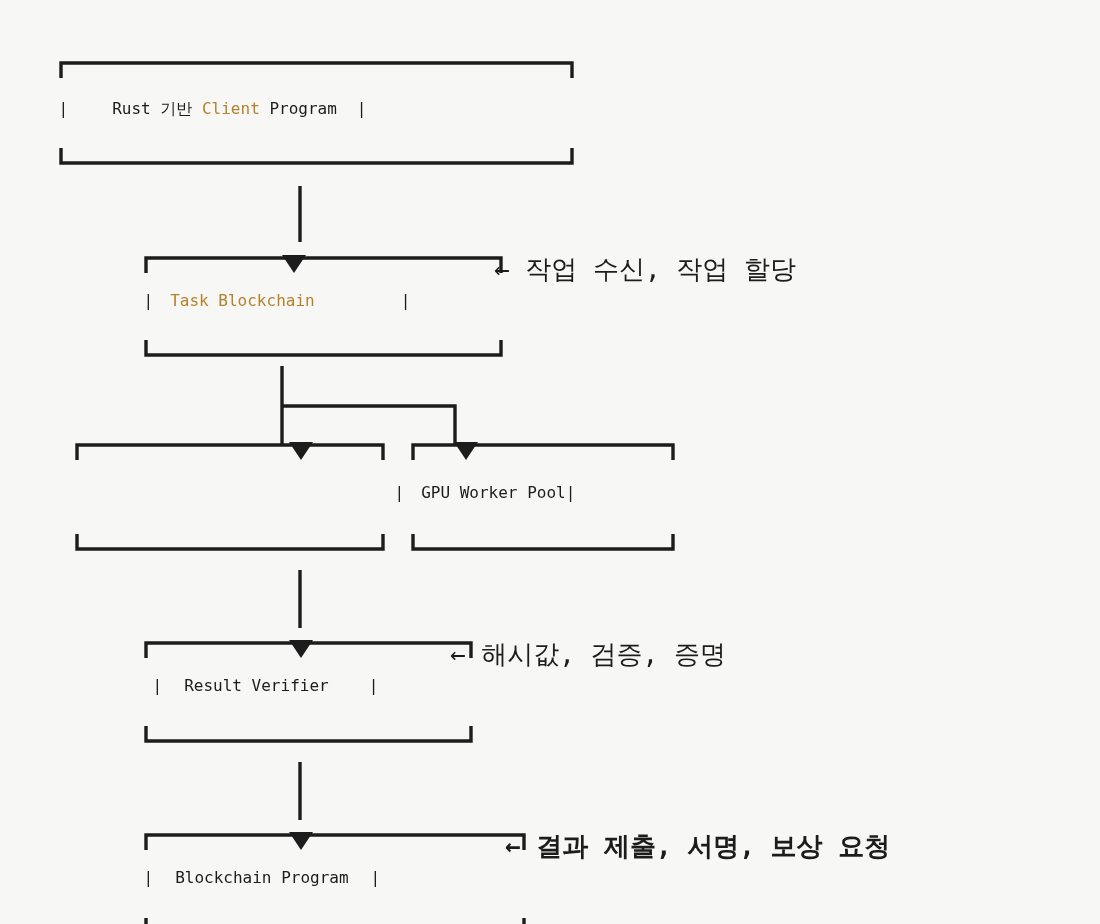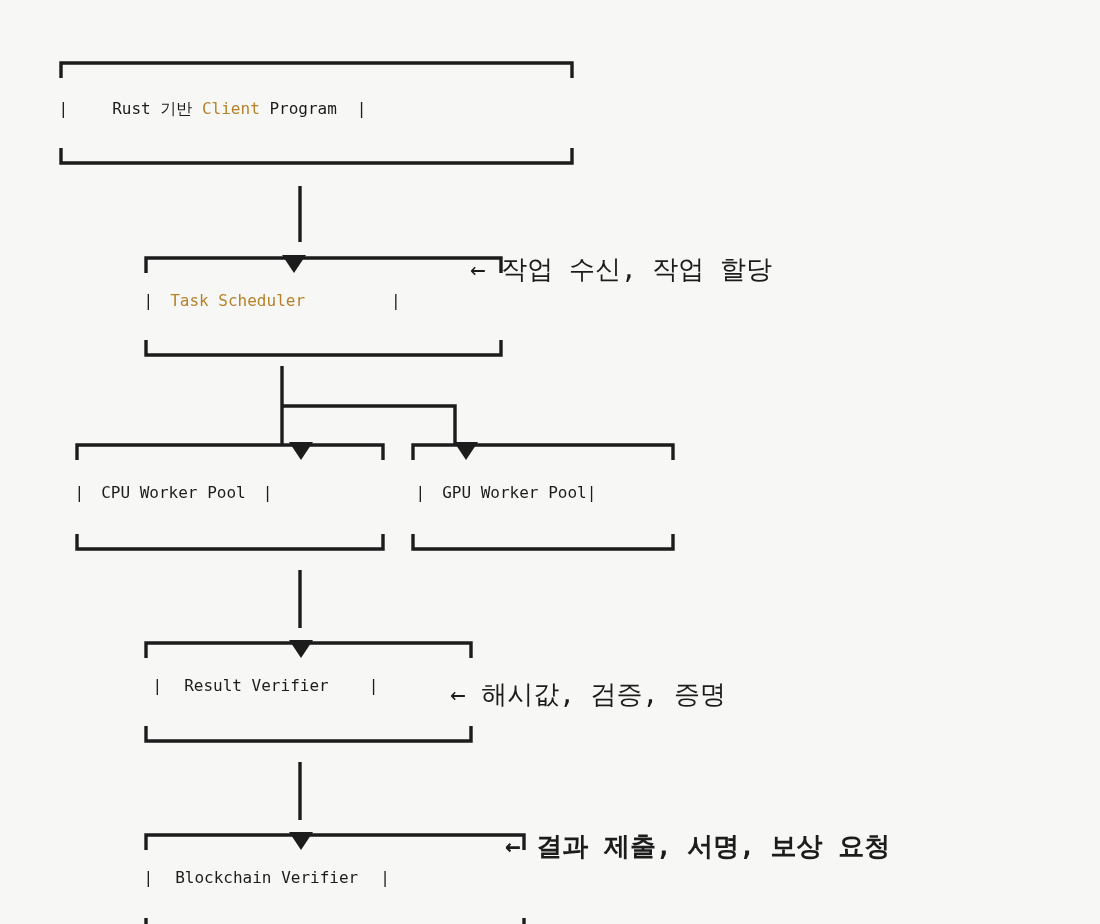--- a/index.html
+++ b/index.html
@@ -73,24 +73,24 @@
   </div>
 
   <div class="row rule" style="left:105px; top:215px;">
     <svg width="365" height="26" viewBox="0 0 365 26" xmlns="http://www.w3.org/2000/svg">
       <path d="M2,24 L2,9 L357,9 L357,24" fill="none" stroke="#1c1c1c" stroke-width="3.4"></path>
       <polygon points="138,6 162,6 150,24" fill="#1c1c1c"></polygon>
     </svg>
   </div>
 
   <div class="row" style="left:105px; top:250px;">
-    <span>|</span><span style="display:inline-block;width:17px;"></span><span class="accent">Task Scheduler</span><span style="display:inline-block;width:86px;"></span><span>|</span>
+    <span>|</span><span style="display:inline-block;width:17px;"></span><span class="accent">Task Blockchain</span><span style="display:inline-block;width:86px;"></span><span>|</span>
   </div>
 
-  <div class="row note" style="left:470px; top:252px;">← 작업 수신, 작업 할당</div>
+  <div class="row note" style="left:494px; top:252px;">← 작업 수신, 작업 할당</div>
 
   <div class="row rule" style="left:105px; top:302px;">
     <svg width="365" height="20" viewBox="0 0 365 20" xmlns="http://www.w3.org/2000/svg">
       <path d="M2,2 L2,17 L357,17 L357,2" fill="none" stroke="#1c1c1c" stroke-width="3.4"></path>
     </svg>
   </div>
 
   <div class="row conn" style="left:236px; top:332px;">
     <svg width="200" height="84" viewBox="0 0 200 84" xmlns="http://www.w3.org/2000/svg">
       <path d="M7,0 L7,78" fill="none" stroke="#1c1c1c" stroke-width="3.4"></path>
@@ -98,38 +98,35 @@
     </svg>
   </div>
 
   <div class="row rule" style="left:36px; top:402px;">
     <svg width="320" height="26" viewBox="0 0 320 26" xmlns="http://www.w3.org/2000/svg">
       <path d="M2,24 L2,9 L308,9 L308,24" fill="none" stroke="#1c1c1c" stroke-width="3.4"></path>
       <polygon points="214,6 238,6 226,24" fill="#1c1c1c"></polygon>
     </svg>
   </div>
 
-  <div class="row" style="left:36px; top:442px;">
-    <span>|</span><span style="display:inline-block;width:17px;"></span><span class="label">CPU Worker Pool</span><span style="display:inline-block;width:17px;"></span><span>|</span>
-  </div>
 
   <div class="row rule" style="left:36px; top:496px;">
     <svg width="320" height="20" viewBox="0 0 320 20" xmlns="http://www.w3.org/2000/svg">
       <path d="M2,2 L2,17 L308,17 L308,2" fill="none" stroke="#1c1c1c" stroke-width="3.4"></path>
     </svg>
   </div>
 
   <div class="row rule" style="left:372px; top:402px;">
     <svg width="275" height="26" viewBox="0 0 275 26" xmlns="http://www.w3.org/2000/svg">
       <path d="M2,24 L2,9 L262,9 L262,24" fill="none" stroke="#1c1c1c" stroke-width="3.4"></path>
       <polygon points="43,6 67,6 55,24" fill="#1c1c1c"></polygon>
     </svg>
   </div>
 
-  <div class="row" style="left:377px; top:442px;">
+  <div class="row" style="left:356px; top:442px;">
     <span>|</span><span style="display:inline-block;width:17px;"></span><span class="label">GPU Worker Pool</span><span>|</span>
   </div>
 
 
   <div class="row rule" style="left:372px; top:496px;">
     <svg width="275" height="20" viewBox="0 0 275 20" xmlns="http://www.w3.org/2000/svg">
       <path d="M2,2 L2,17 L262,17 L262,2" fill="none" stroke="#1c1c1c" stroke-width="3.4"></path>
     </svg>
   </div>
 
@@ -143,21 +140,21 @@
     <svg width="335" height="26" viewBox="0 0 335 26" xmlns="http://www.w3.org/2000/svg">
       <path d="M2,24 L2,9 L327,9 L327,24" fill="none" stroke="#1c1c1c" stroke-width="3.4"></path>
       <polygon points="145,6 169,6 157,24" fill="#1c1c1c"></polygon>
     </svg>
   </div>
 
   <div class="row" style="left:114px; top:635px;">
     <span>|</span><span style="display:inline-block;width:22px;"></span><span class="label">Result Verifier</span><span style="display:inline-block;width:40px;"></span><span>|</span>
   </div>
 
-  <div class="row note" style="left:450px; top:637px;margin-top:40px;">← 해시값, 검증, 증명</div>
+  <div class="row note" style="left:450px; top:637px;">← 해시값, 검증, 증명</div>
 
   <div class="row rule" style="left:105px; top:688px;">
     <svg width="335" height="20" viewBox="0 0 335 20" xmlns="http://www.w3.org/2000/svg">
       <path d="M2,2 L2,17 L327,17 L327,2" fill="none" stroke="#1c1c1c" stroke-width="3.4"></path>
     </svg>
   </div>
 
   <div class="row conn" style="left:252px; top:726px;">
     <svg width="20" height="62" viewBox="0 0 20 62" xmlns="http://www.w3.org/2000/svg">
       <path d="M9,2 L9,60" fill="none" stroke="#1c1c1c" stroke-width="3.4"></path>
@@ -165,21 +162,21 @@
   </div>
 
   <div class="row rule" style="left:105px; top:792px;">
     <svg width="390" height="26" viewBox="0 0 390 26" xmlns="http://www.w3.org/2000/svg">
       <path d="M2,24 L2,9 L380,9 L380,24" fill="none" stroke="#1c1c1c" stroke-width="3.4"></path>
       <polygon points="145,6 169,6 157,24" fill="#1c1c1c"></polygon>
     </svg>
   </div>
 
   <div class="row" style="left:105px; top:827px;">
-    <span>|</span><span style="display:inline-block;width:22px;"></span><span class="label">Blockchain Verifier</span><span style="display:inline-block;width:22px;"></span><span>|</span>
+    <span>|</span><span style="display:inline-block;width:22px;"></span><span class="label">Blockchain Program</span><span style="display:inline-block;width:22px;"></span><span>|</span>
   </div>
 
   <div class="row note" style="left:505px; top:829px;font-weight:bold;">← 결과 제출, 서명, 보상 요청</div>
 
   <div class="row rule" style="left:105px; top:880px;">
     <svg width="390" height="20" viewBox="0 0 390 20" xmlns="http://www.w3.org/2000/svg">
       <path d="M2,2 L2,17 L380,17 L380,2" fill="none" stroke="#1c1c1c" stroke-width="3.4"></path>
     </svg>
   </div>
 

